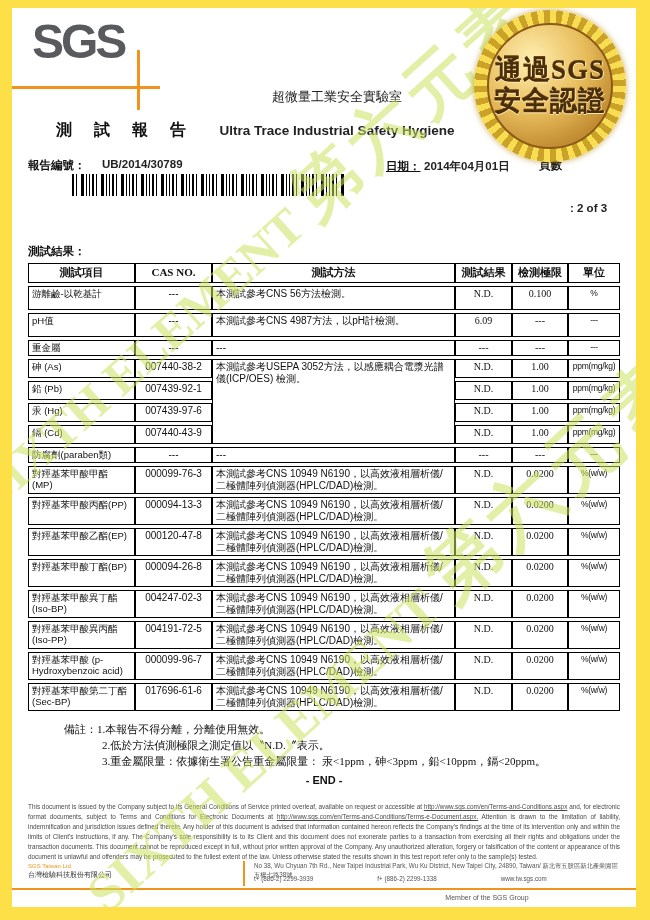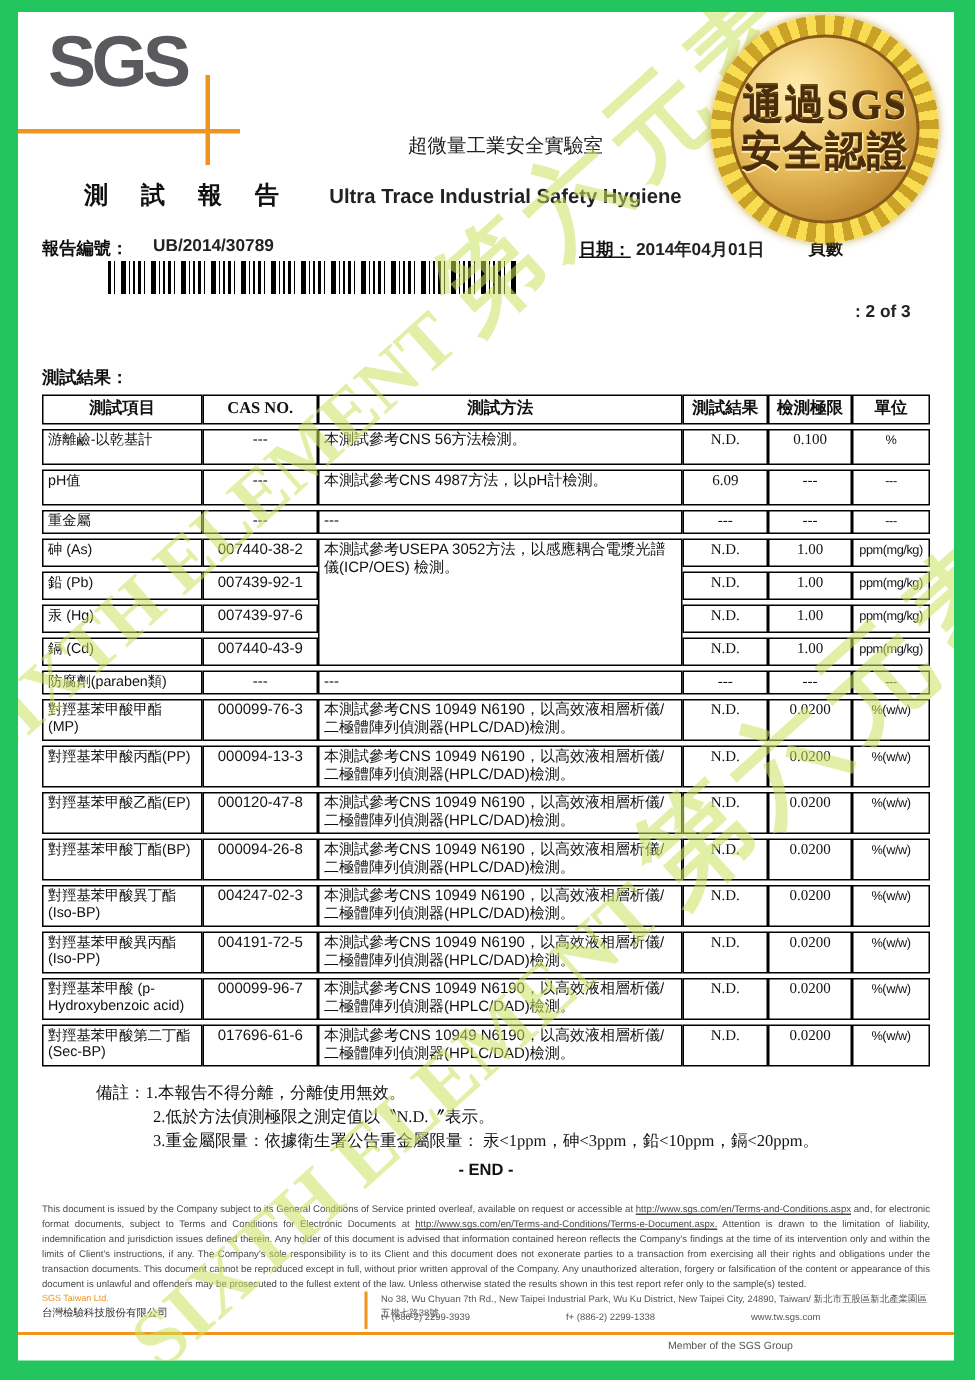--- a/index.html
+++ b/index.html
@@ -1,18 +1,18 @@
 <!DOCTYPE html>
 <html><head>
 <meta charset="utf-8">
 <style>
   * { margin:0; padding:0; box-sizing:border-box; }
   html,body { width:650px; height:920px; }
   body { font-family:"Liberation Sans","DejaVu Sans",sans-serif; background:#232323; position:relative; }
-  .frame { position:absolute; inset:0; background:#22c55e; }
+  .frame { position:absolute; inset:0; background:#fde047; }
   .page { position:absolute; left:12px; top:8px; width:624px; height:899px; background:#ffffff; overflow:hidden; }
 
   
   .logo { position:absolute; left:20px; top:10px; font-size:48px; font-weight:800;
           color:#595a5e; letter-spacing:-3px; line-height:1; font-family:"Liberation Sans",sans-serif; }
   .orange-h { position:absolute; left:0; top:78px; width:148px; height:2.5px; background:#f0941e; }
   .orange-v { position:absolute; left:125px; top:42px; width:2.5px; height:60px; background:#f0941e; }
   .titles { position:absolute; left:140px; top:80px; width:370px; text-align:center; }
   .title-zh { font-family:"Liberation Serif","DejaVu Serif",serif; font-size:13px; color:#222; }
   .title-en { font-size:13.5px; font-weight:bold; color:#222; margin-top:17px; }

